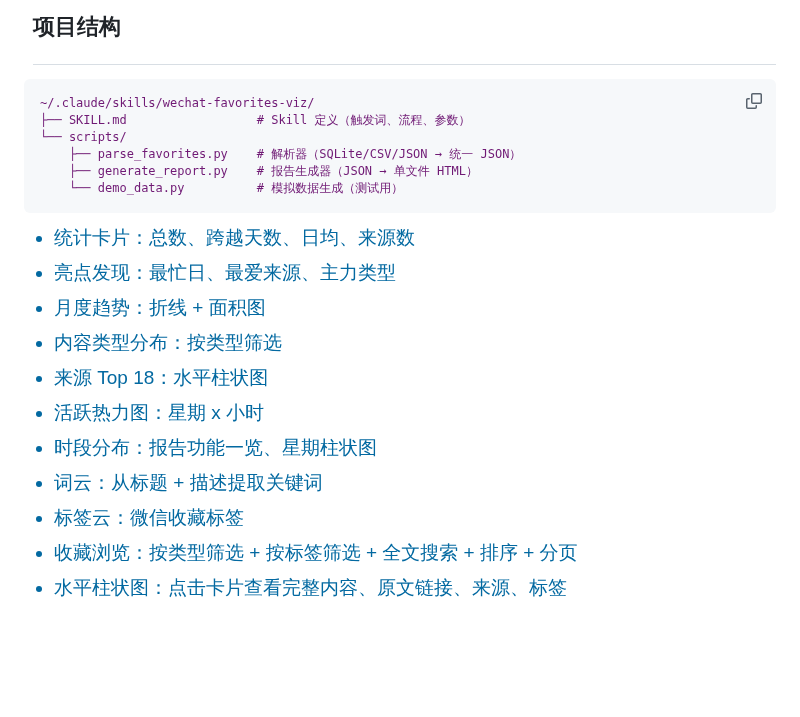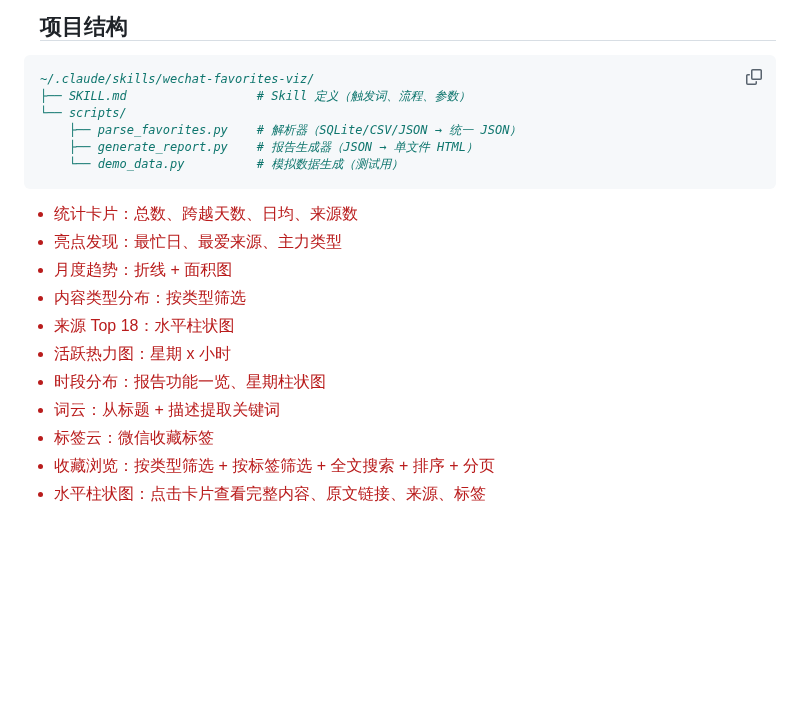--- a/index.html
+++ b/index.html
@@ -12,42 +12,41 @@
     font-family: "Liberation Sans", "DejaVu Sans", sans-serif;
     overflow: hidden;
   }
   .markdown-body {
     padding: 14px 24px 0 24px;
   }
   h2.md-h2 {
     font-size: 22px;
     font-weight: 700;
     line-height: 26px;
-    margin: 24px 0 14px 16px;
-    padding-bottom: 0;
+    margin: 24px 0 14px 9px;
+    padding-bottom: 24px;
     border-bottom: 1px solid #d8dee4;
     color: #1f2328;
   }
   h2.md-h2.first { margin-top: 0; }
   .code-wrap {
     position: relative;
     margin: 0 0 14px 0;
   }
   pre.code-block {
     background: #f6f8fa;
     border-radius: 6px;
     padding: 16px;
     margin: 0;
     font-family: "DejaVu Sans Mono", "Liberation Mono", monospace;
     font-size: 12px;
     line-height: 17px;
-    color: #0f766e;
+    color: #701a75;
     white-space: pre;
     overflow: hidden;
-    font-style: italic;
   }
   .copy-btn {
     position: absolute;
     top: 10px;
     right: 10px;
     width: 24px;
     height: 24px;
     padding: 4px;
     background: transparent;
     border: none;
@@ -55,24 +54,24 @@
     display: flex;
     align-items: center;
     justify-content: center;
   }
   .copy-btn svg { display: block; fill: #59636e; }
   ul.md-list {
     margin: 0 0 14px 0;
     padding-left: 30px;
   }
   ul.md-list li {
-    font-size: 16px;
+    font-size: 19px;
     line-height: 21px;
-    margin: 7px 0;
-    color: #b91c1c;
+    margin: 14px 0;
+    color: #0369a1;
   }
 </style>
 </head>
 <body>
 
 <div class="markdown-body">
 
   <h2 class="md-h2 first">项目结构</h2>
 
   <div class="code-wrap">

